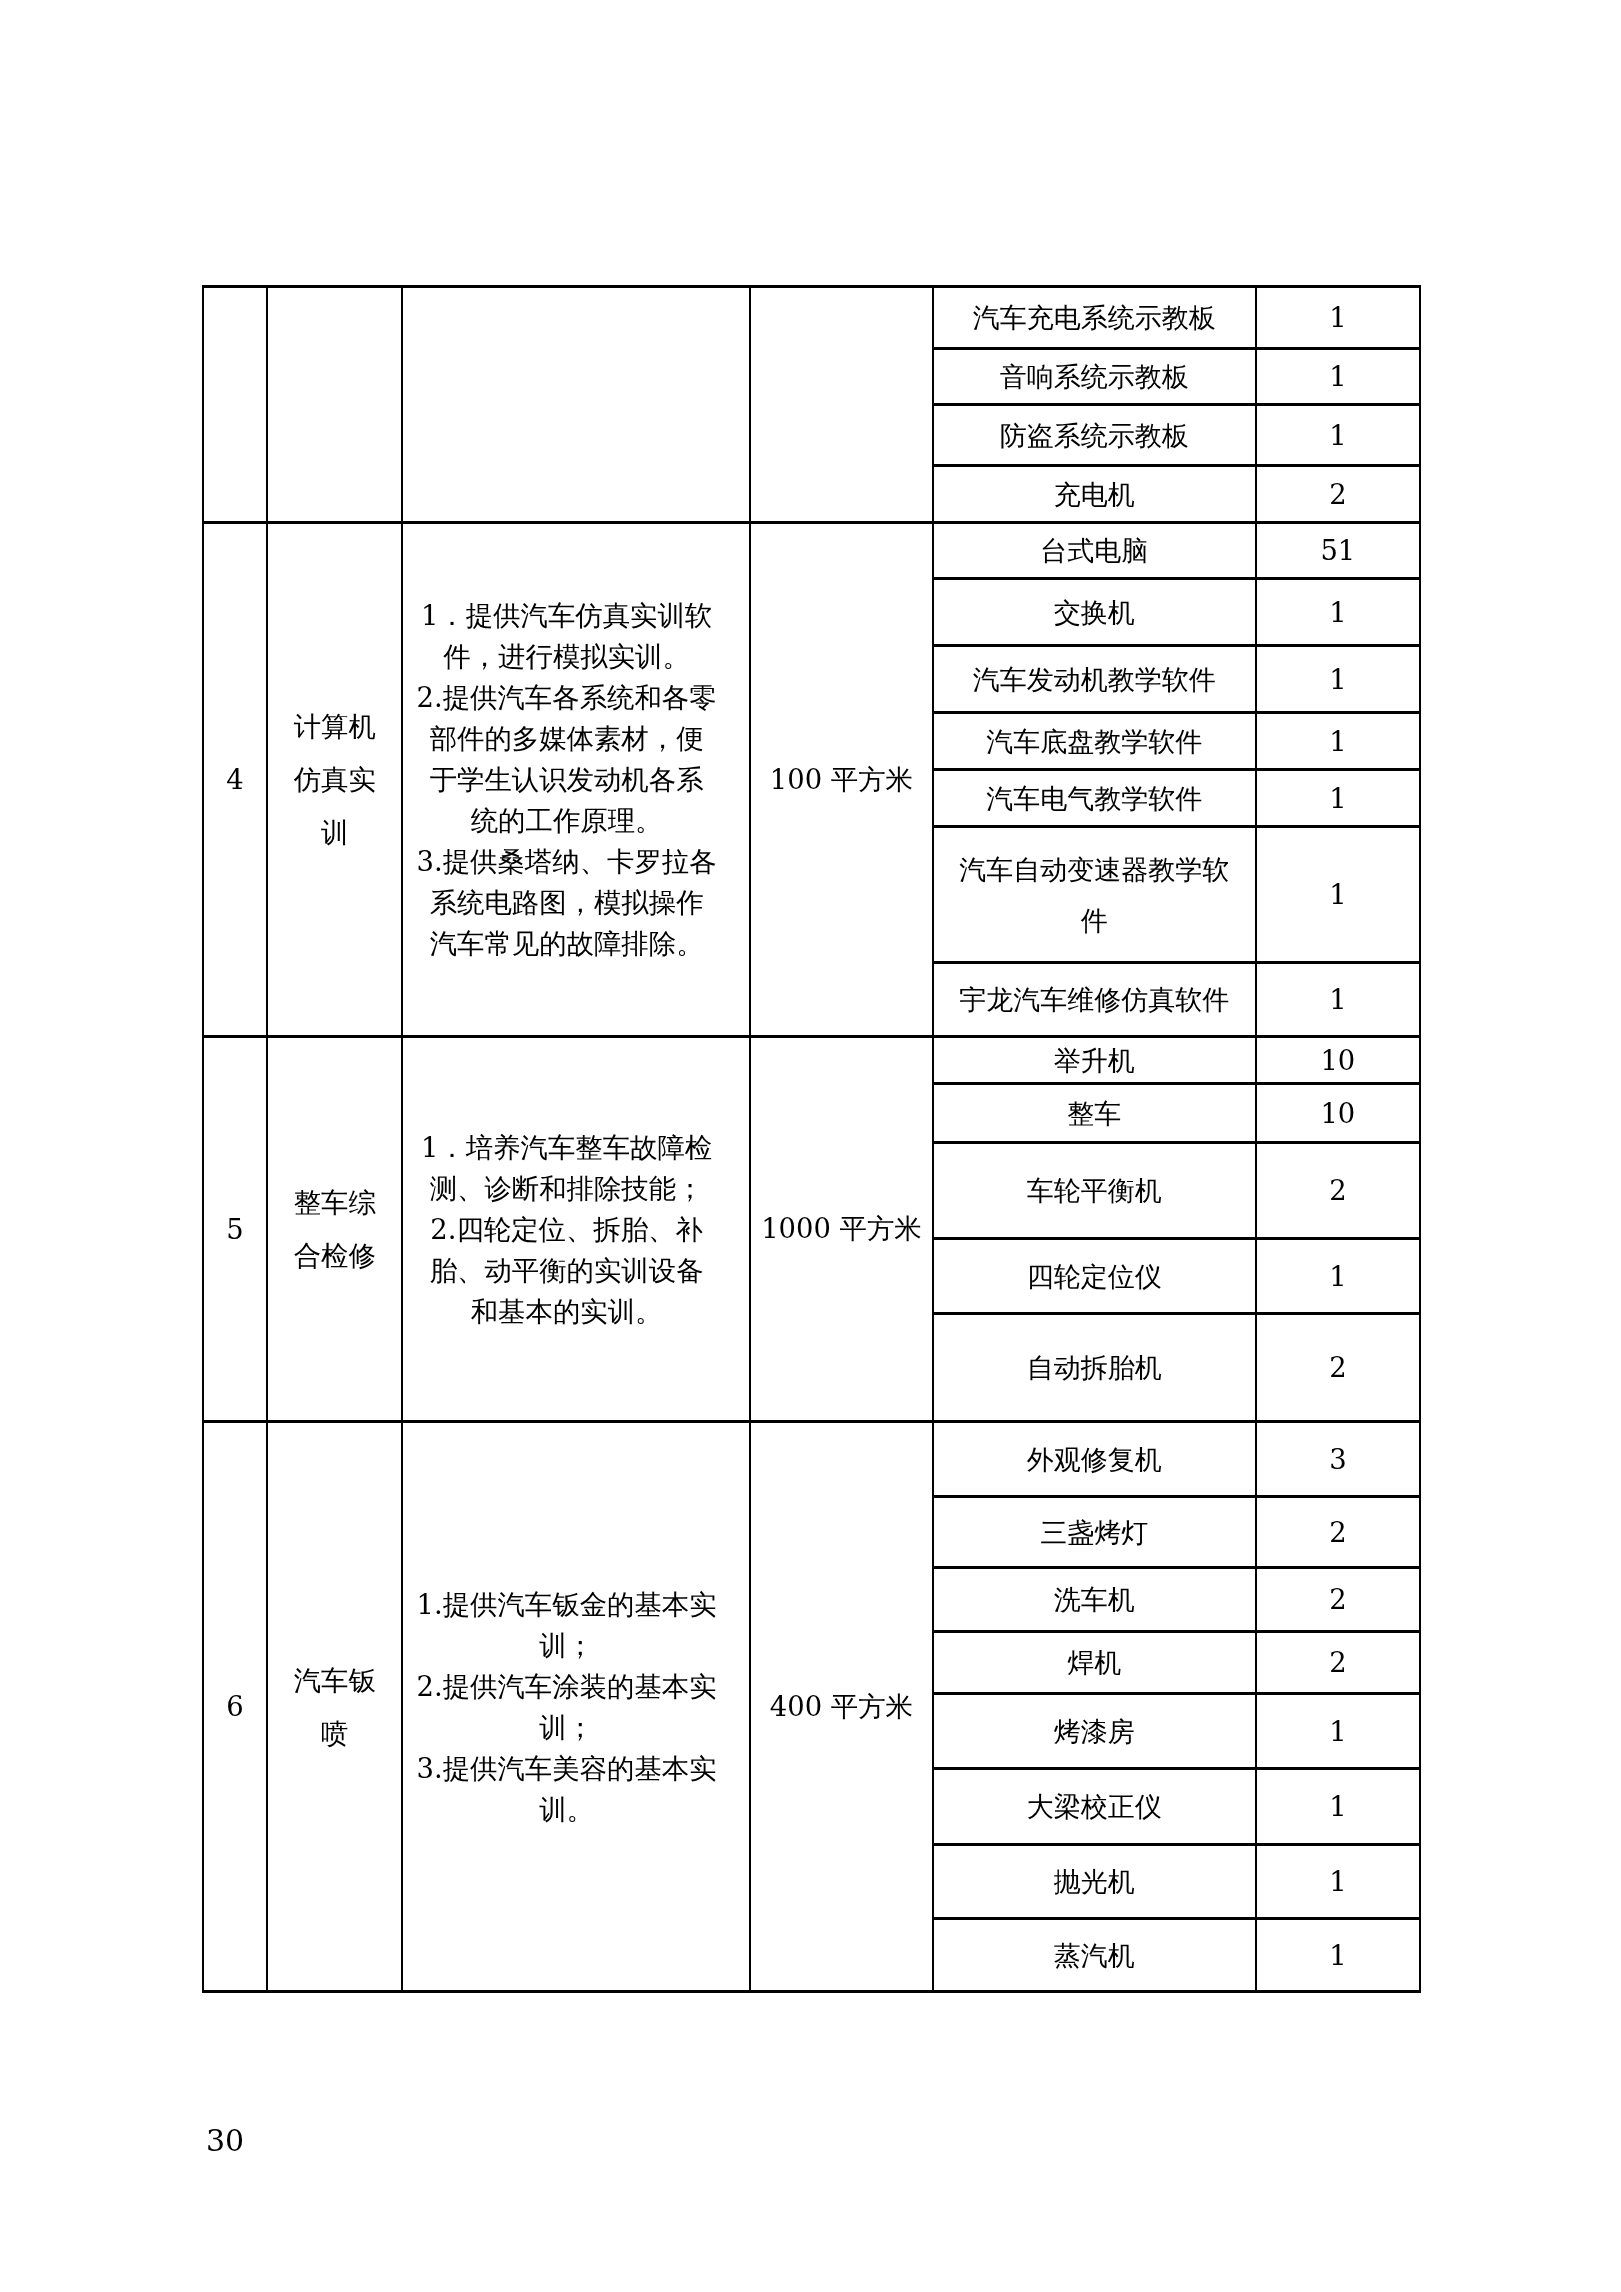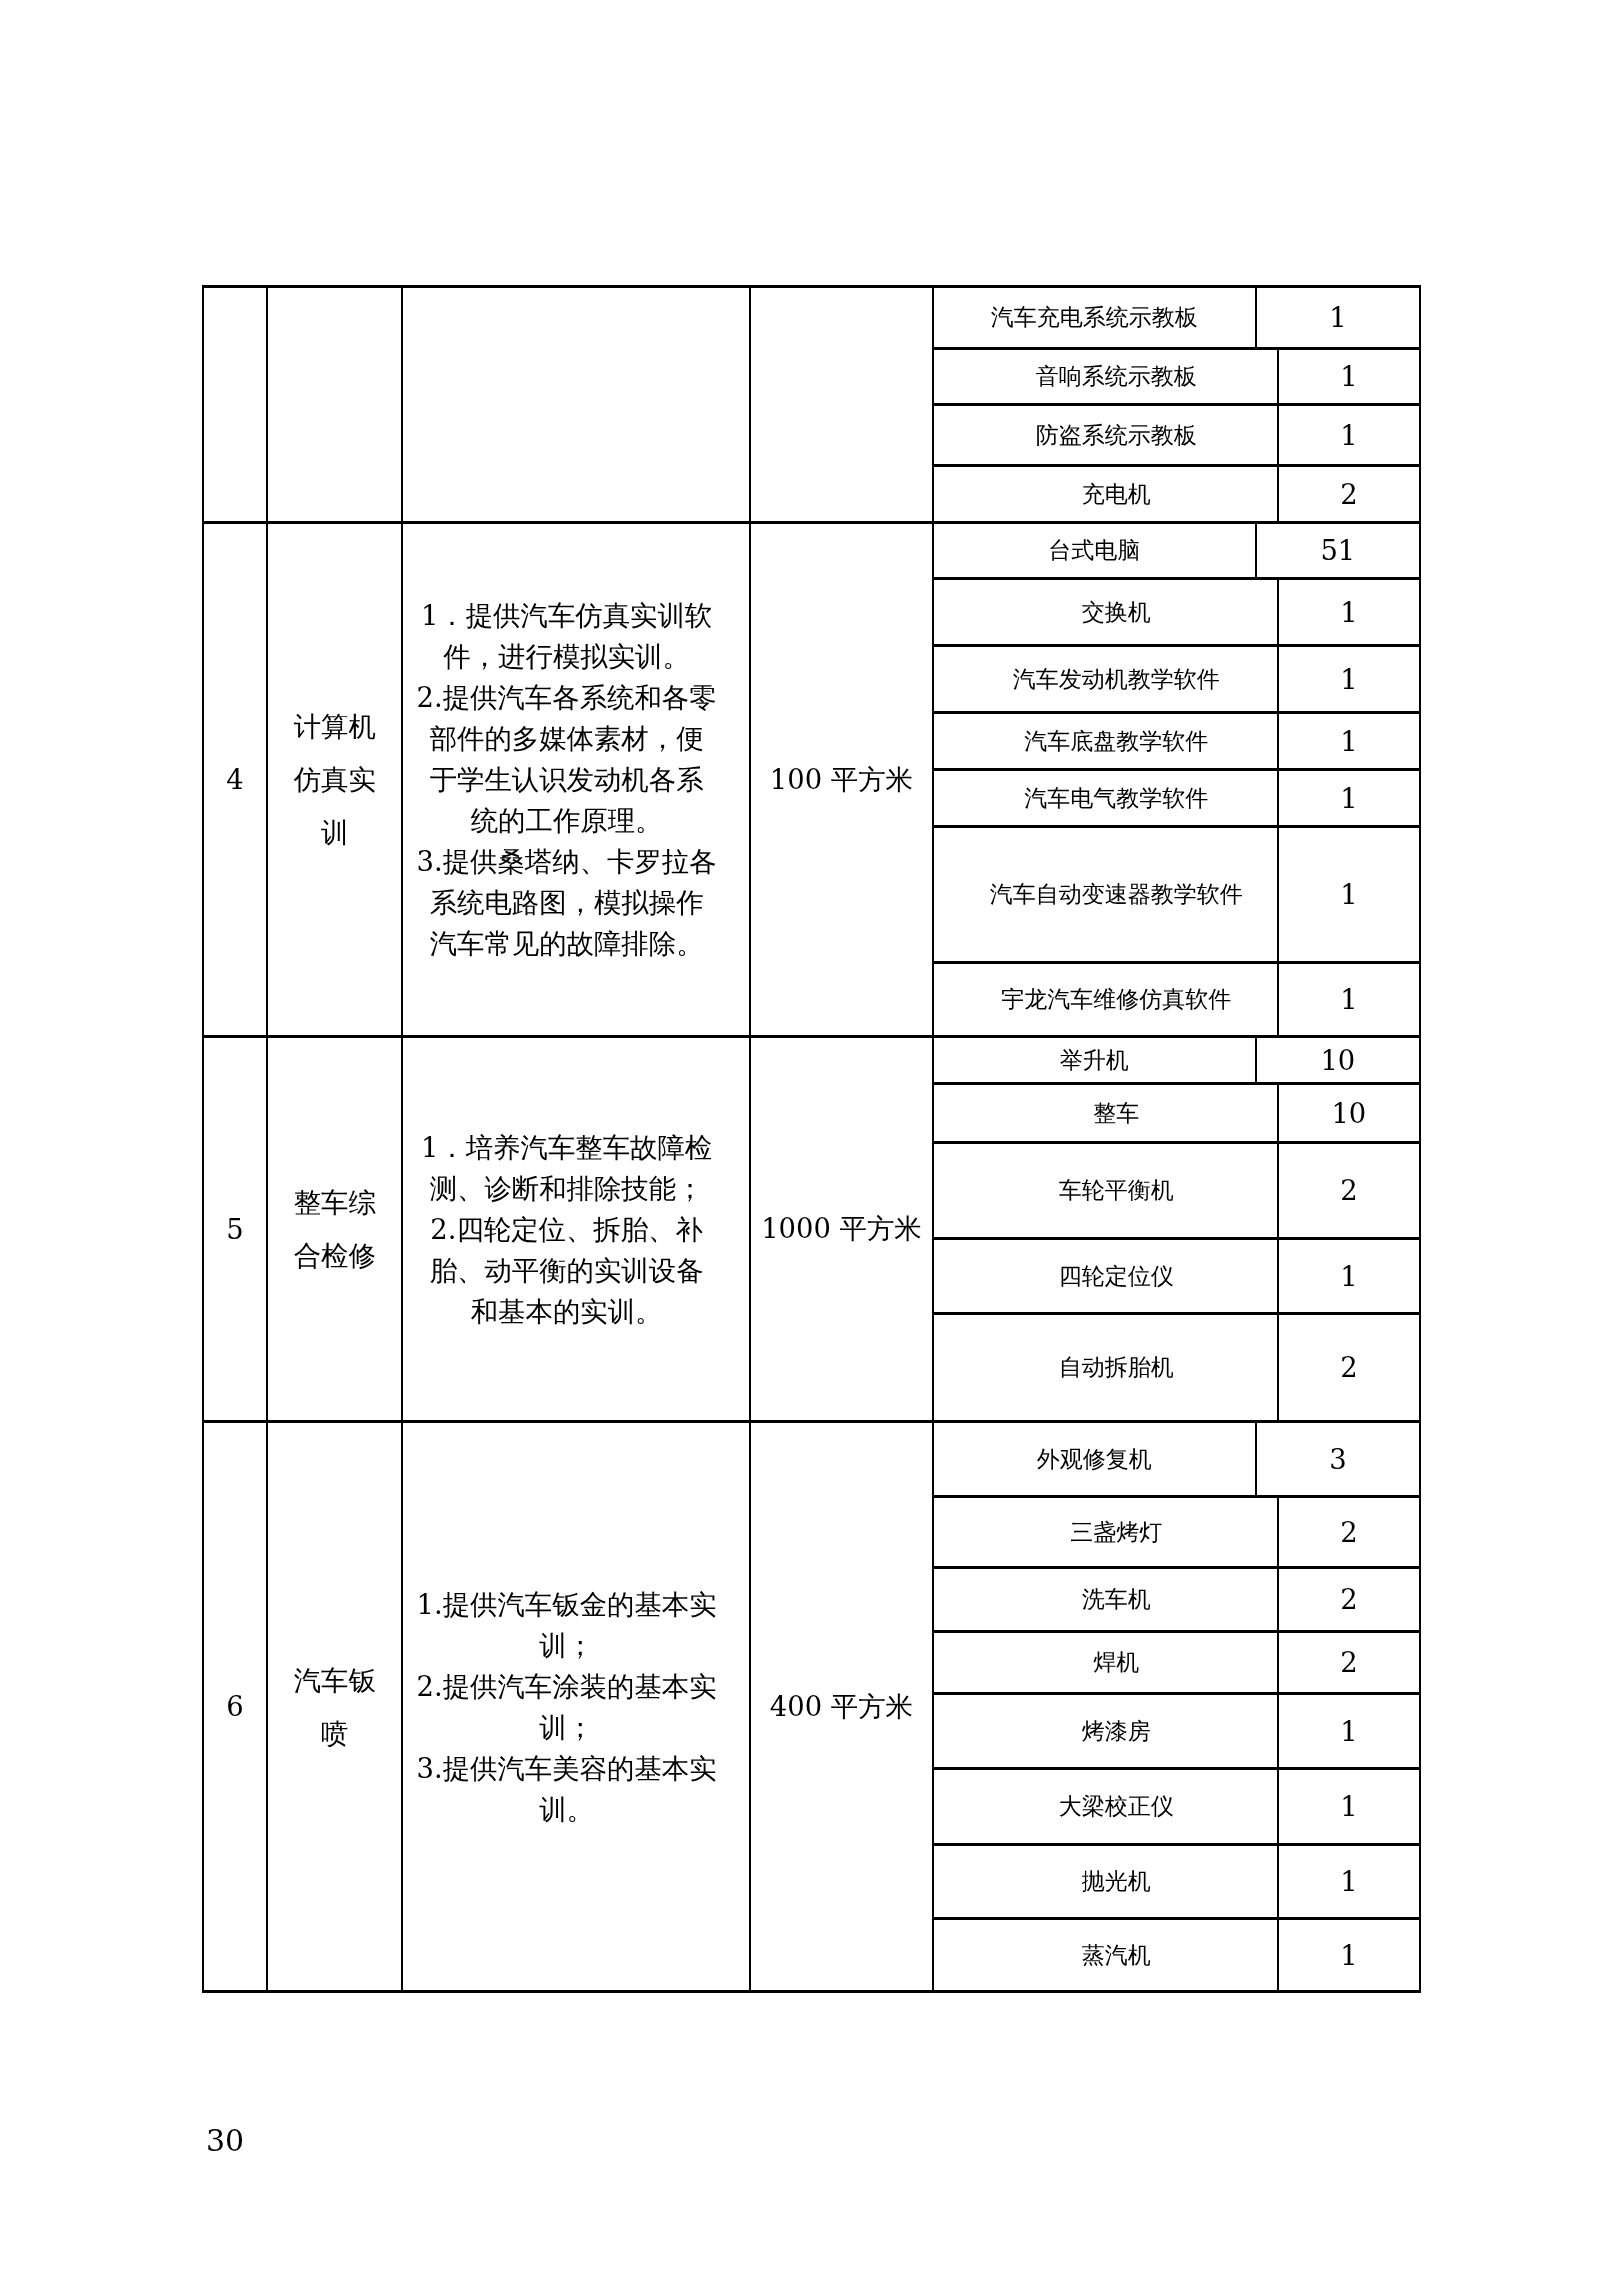--- a/index.html
+++ b/index.html
@@ -30,27 +30,27 @@
     flex-direction: column;
     justify-content: center;
     font-size: 27.4px;
   }
   .c-num   { width: 65px;  text-align: center; }
   .c-name  { width: 137px; text-align: center; line-height: 53px; white-space: pre-line; }
   .c-desc  { width: 352px; line-height: 41px; padding: 5.9px 32px 5.9px 12.7px; white-space: pre-line; text-align: center; }
   .c-area  { width: 185px; text-align: center; }
   .c-equip { width: 492px; display: flex; flex-direction: column; }
   .eq-row { display: flex; align-items: stretch; }
-  .eq-row + .eq-row { border-top: 3.9px solid #000; padding-left: 22px; }
+  .eq-row + .eq-row { border-top: 3.9px solid #000; }
   .eq-name {
     width: 323px;
     border-right: 2.9px solid #000;
     display: flex; align-items: center; justify-content: center;
     text-align: center;
-    font-size: 23px;
+    font-size: 27px;
     line-height: 51px;
     padding: 0 19.6px;
   }
   .eq-qty {
     flex: 1;
     display: flex; align-items: center; justify-content: center;
     font-size: 27.4px;
   }
   .page-num {
     position: absolute;

